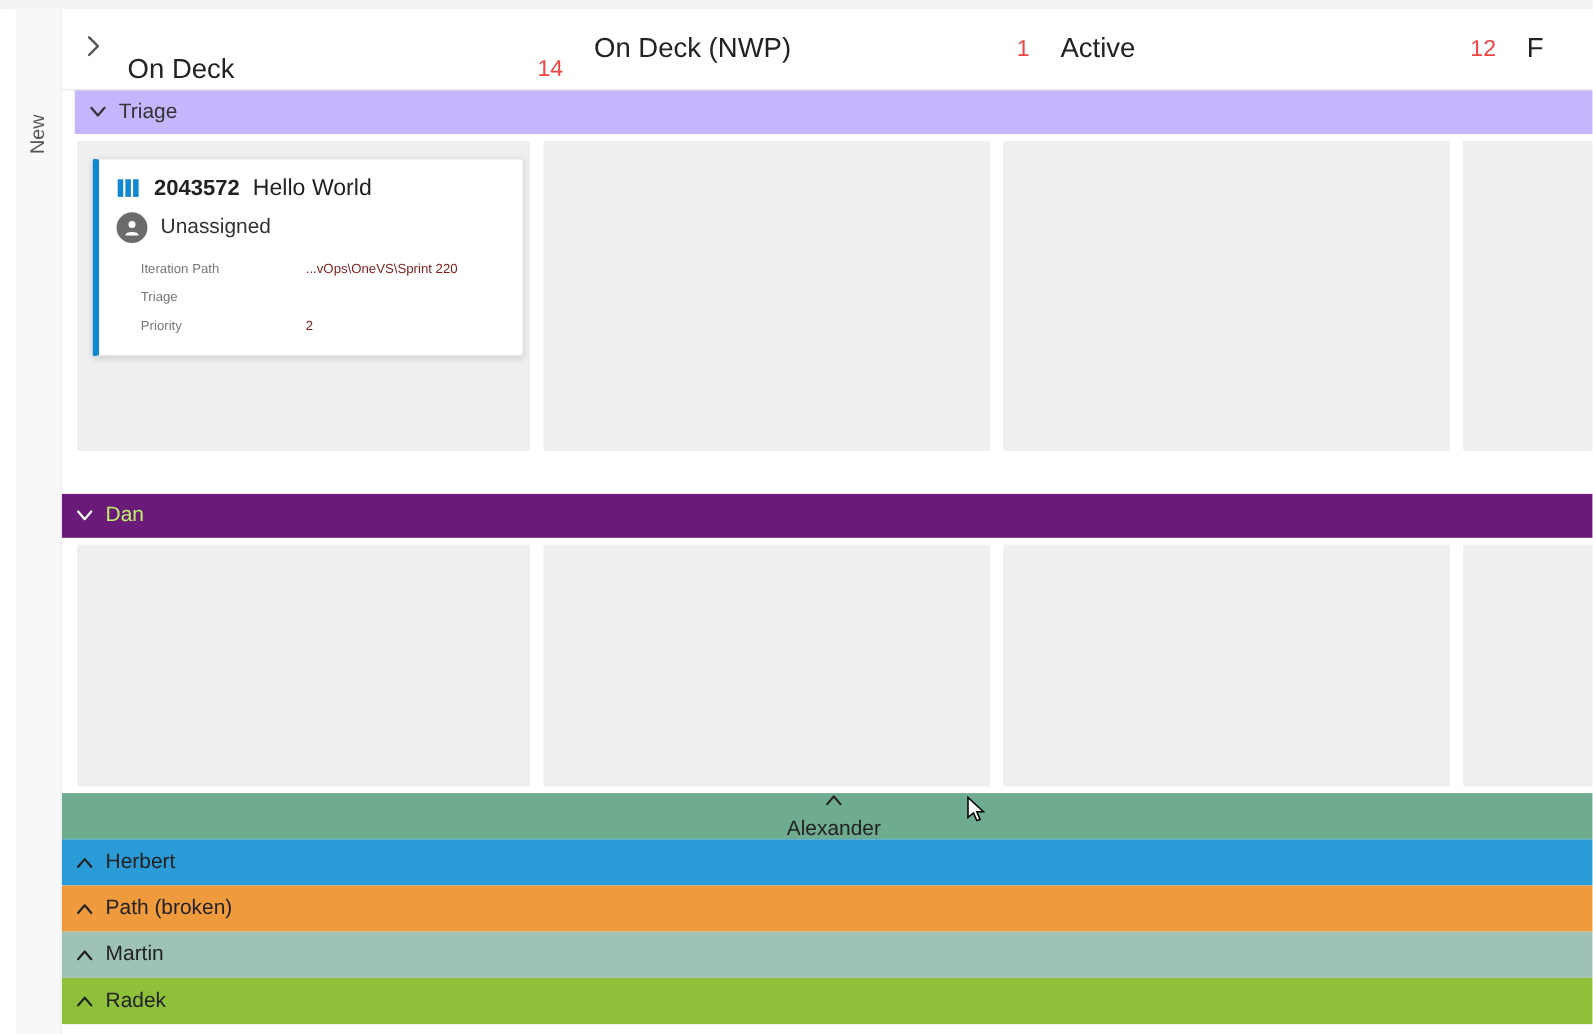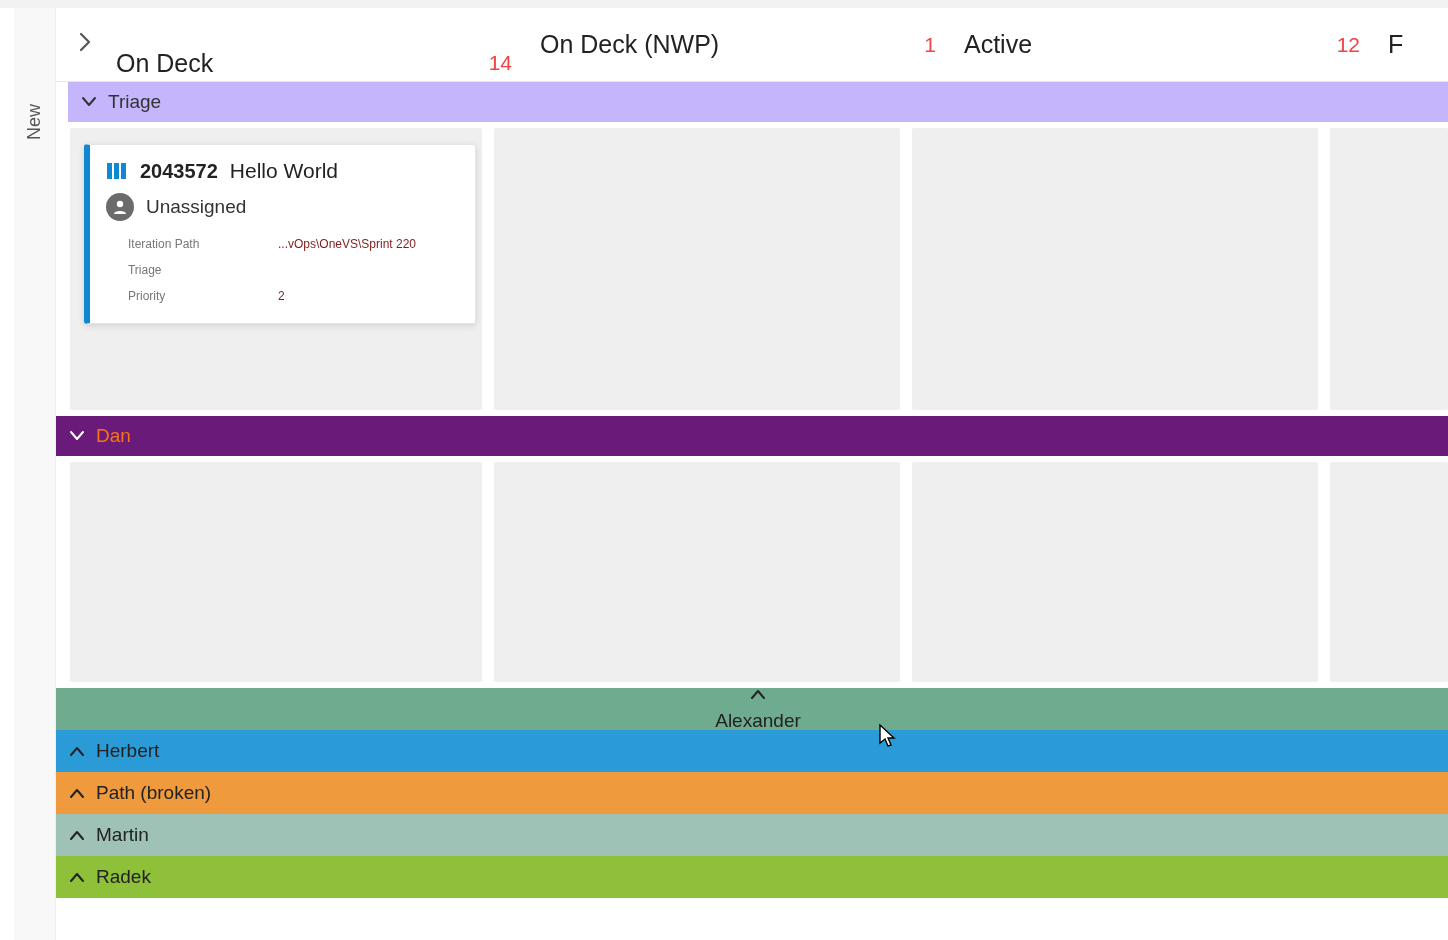--- a/index.html
+++ b/index.html
@@ -88,21 +88,21 @@
     display: flex;
     align-items: center;
     height: 40px;
     padding-left: 12px;
     gap: 10px;
     font-size: 19px;
     cursor: pointer;
     user-select: none;
   }
   .swimlane-header.triage { background: #c4b5fd; color: #333; margin-left: 12px; }
-  .swimlane-header.dan { background: #6a1b7a; color: #f97316; }
+  .swimlane-header.dan { background: #6a1b7a; color: #bef264; margin-top: 33px; }
   .swimlane-header.alexander { background: #6fab8f; color: #222; height: 42px; flex-direction: column;}
   .swimlane-header.herbert { background: #2a9bd6; color: #222; height: 42px; align-items: center;}
   .swimlane-header.ilia { background: #f09a3e; color: #222; height: 42px;}
   .swimlane-header.martin { background: #9ec2b6; color: #222; height: 42px;}
   .swimlane-header.radek { background: #8fc03a; color: #222; height: 42px;}
   .chev {
     width: 18px; height: 18px;
     display: inline-flex; align-items: center; justify-content: center;
   }
   .chev svg { display:block; }

